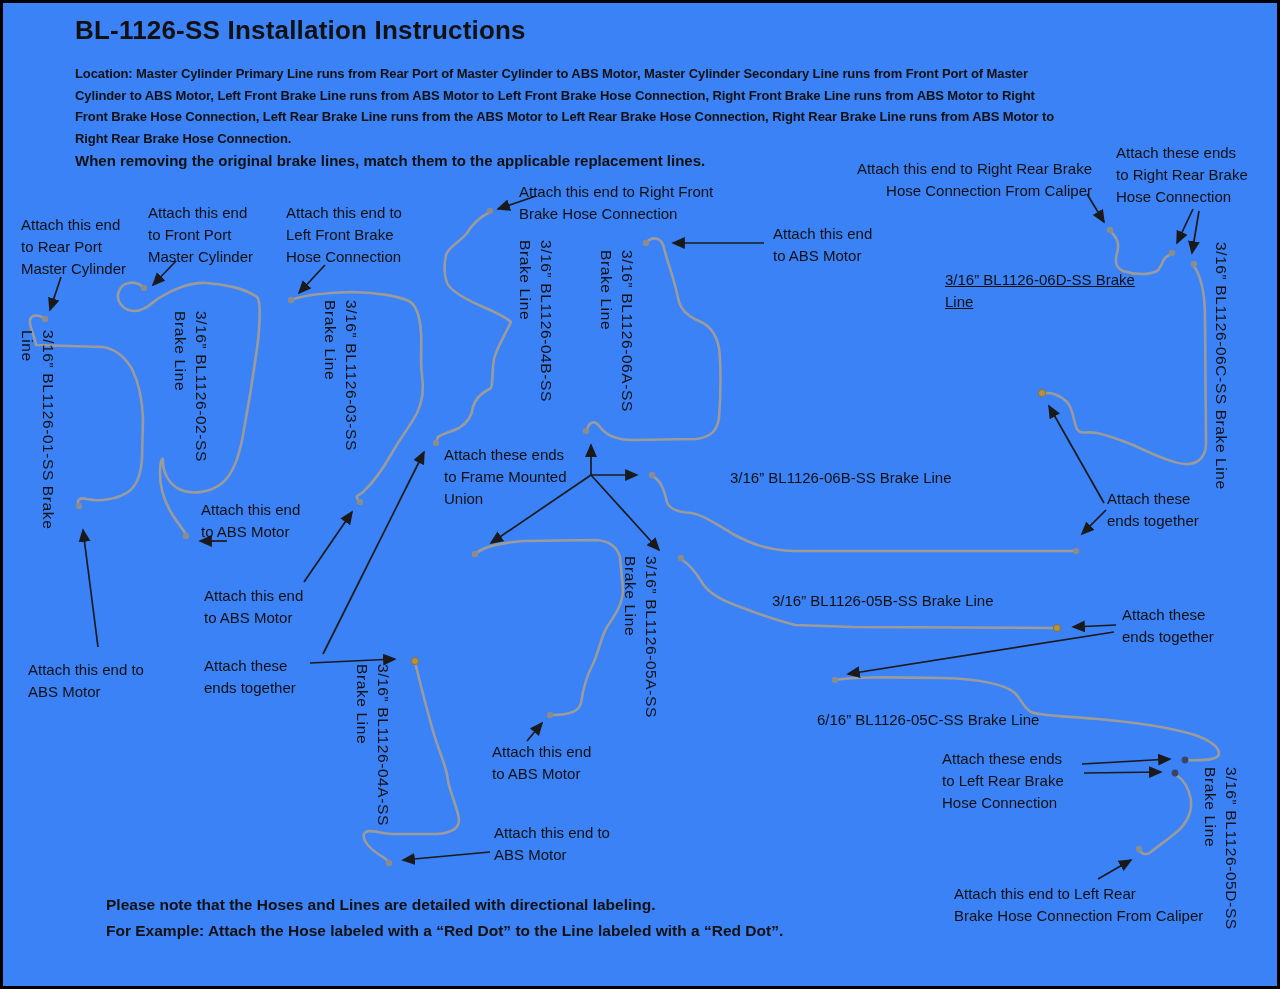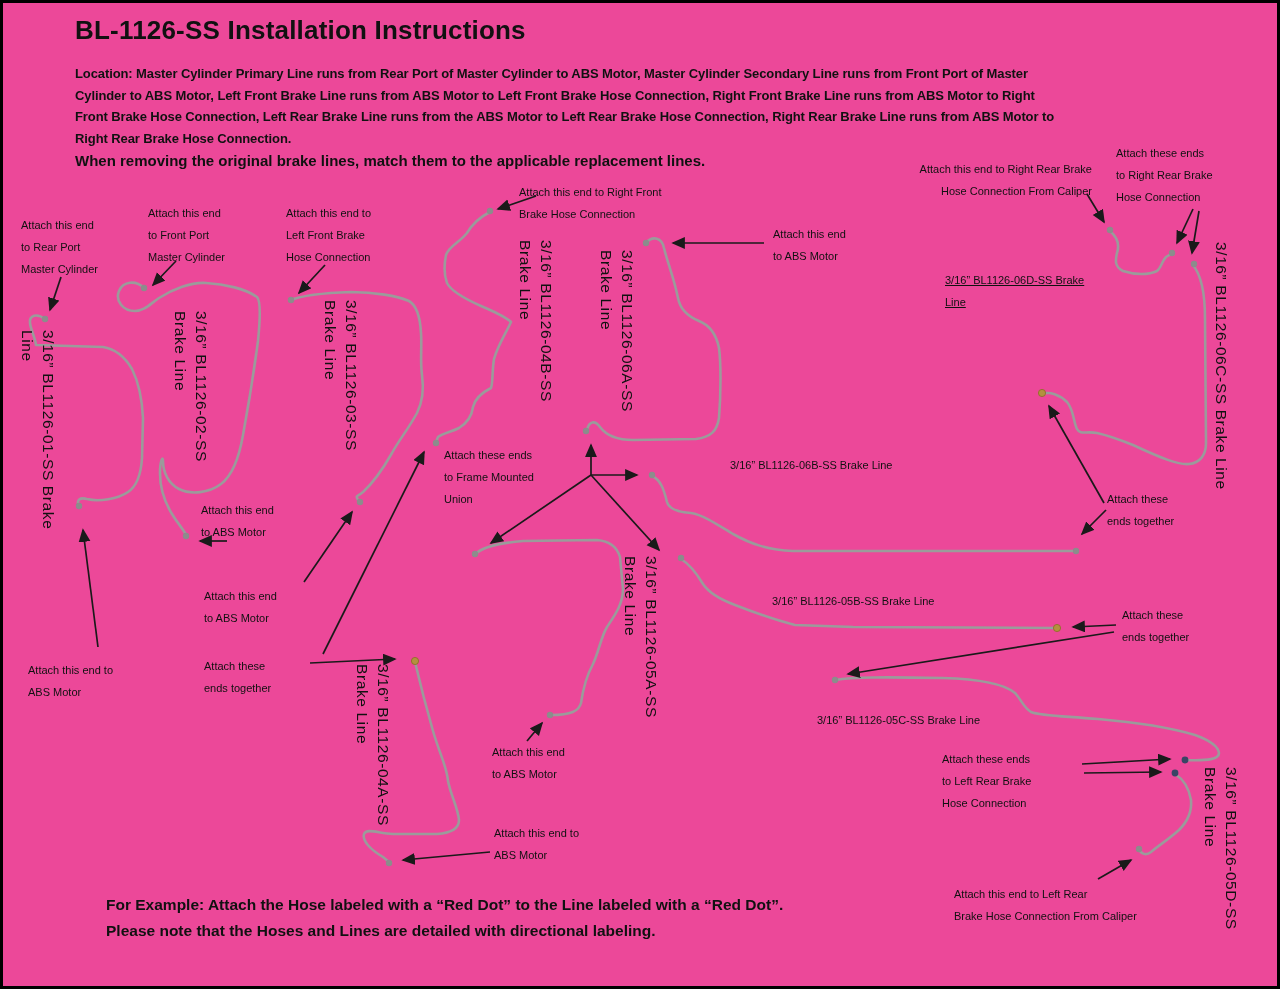--- a/index.html
+++ b/index.html
@@ -1,29 +1,29 @@
 <!DOCTYPE html>
 <html><head>
 <meta charset="utf-8">
 <style>
   html,body { margin:0; padding:0; background:#e8e8e8; }
   .page {
     position:relative;
     width:1280px; height:989px;
-    background:#ec4899;
+    background:#3b82f6;
     border:3px solid #000;
     box-sizing:border-box;
     overflow:hidden;
     font-family:"Liberation Sans", sans-serif;
     color:#111;
   }
   svg.diagram { position:absolute; left:0; top:0; width:1274px; height:983px; }
   .t {
     position:absolute;
-    font-size:11px;
+    font-size:15px;
     line-height:22px;
     white-space:pre-line;
     color:#111;
   }
   .center { text-align:right; }
   .title {
     position:absolute; left:72px; top:12px;
     font-size:26px; font-weight:bold; letter-spacing:0.2px;
   }
   .intro {
@@ -201,22 +201,22 @@
   <div class="vlabel" style="left:617px;top:553px;">3/16” BL1126-05A-SS
 Brake Line</div>
   <div class="vlabel" style="left:349px;top:661px;">3/16” BL1126-04A-SS
 Brake Line</div>
   <div class="vlabel" style="left:1208px;top:239px;">3/16” BL1126-06C-SS Brake Line</div>
   <div class="vlabel" style="left:1197px;top:764px;">3/16” BL1126-05D-SS
 Brake Line</div>
 
   <div class="t" style="left:942px;top:266px;text-decoration:underline;">3/16” BL1126-06D-SS Brake
 Line</div>
-  <div class="t" style="left:727px;top:451px;">3/16” BL1126-06B-SS Brake Line</div>
+  <div class="t" style="left:727px;top:464px;">3/16” BL1126-06B-SS Brake Line</div>
   <div class="t" style="left:769px;top:587px;">3/16” BL1126-05B-SS Brake Line</div>
-  <div class="t" style="left:814px;top:706px;">3/16” BL1126-05C-SS Brake Line</div>
+  <div class="t" style="left:814px;top:706px;">6/16” BL1126-05C-SS Brake Line</div>
 
   <div class="footer">
+    <div>Please note that the Hoses and Lines are detailed with directional labeling.</div>
     <div>For Example: Attach the Hose labeled with a “Red Dot” to the Line labeled with a “Red Dot”.</div>
-    <div>Please note that the Hoses and Lines are detailed with directional labeling.</div>
   </div>
 
 </div>
 
 </body></html>

